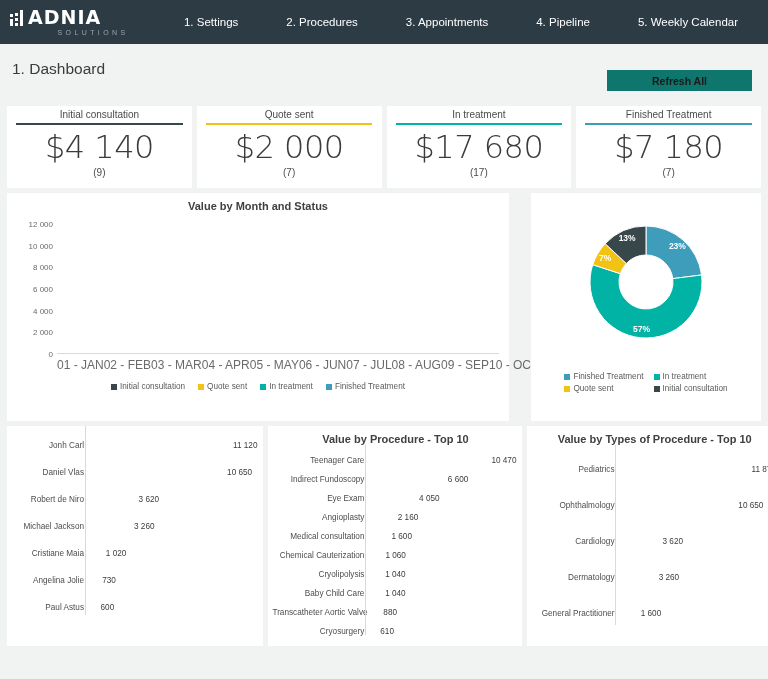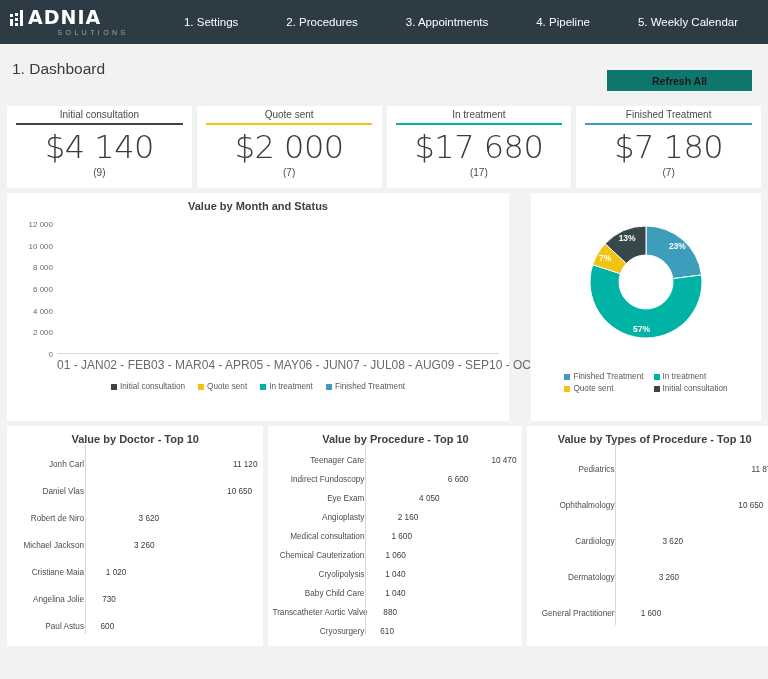--- a/index.html
+++ b/index.html
@@ -334,21 +334,20 @@
         <span class="lg-item">
           <span class="lg-sw" style="background: rgb(55, 71, 74);"></span>
           <span>Initial consultation</span>
         </span>
       </div>
   </div>
 </div>
 
 <div class="bot-row">
   <div class="bot-panel">
-    <div class="panel-title">Value by Doctor - Top 10</div>
     <div class="hbars" id="hb-doctor" style="height: 189px; position: relative;">
         <div class="axisline" style="left: 78px;"></div>
         <div class="hrow" style="height: 27px;">
           <div class="hcat" style="width: 78px;">Jonh Carl</div>
           <div class="htrack">
             <div class="hbar" style="background: rgb(61, 157, 187); width: 140px;"></div>
             <div class="hval">11 120</div>
           </div>
         </div>
         <div class="hrow" style="height: 27px;">

